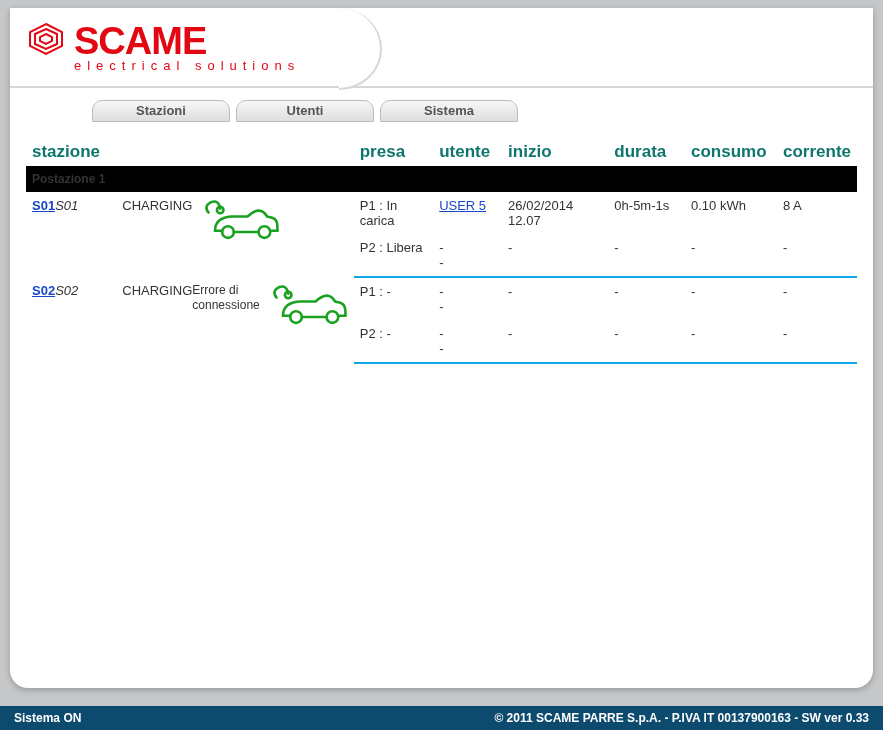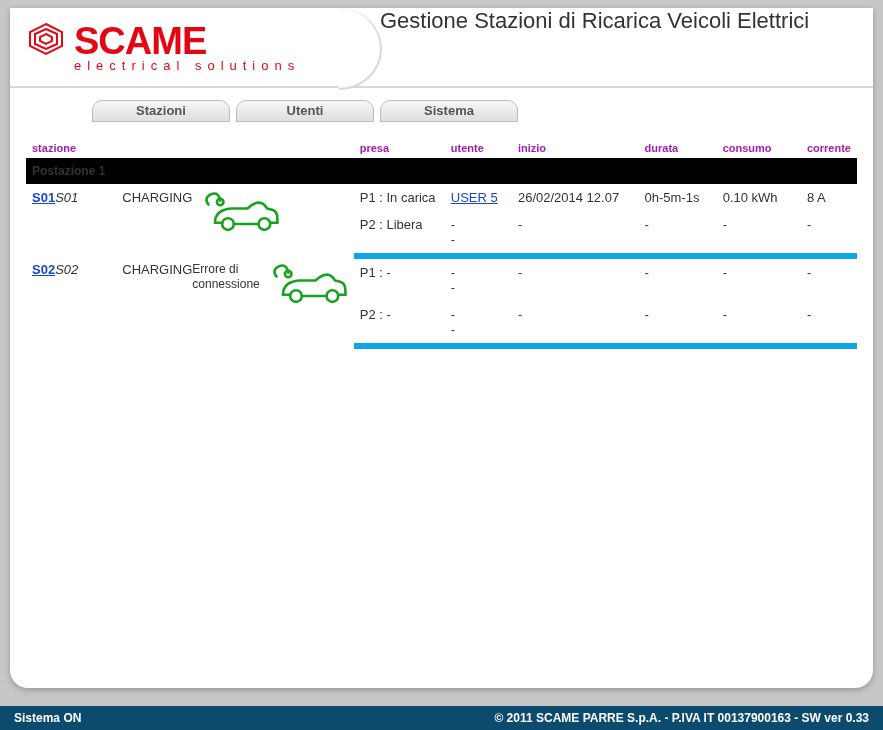--- a/index.html
+++ b/index.html
@@ -108,37 +108,37 @@
     padding: 16px 16px 0 16px;
   }
   table.grid {
     width:100%;
     border-collapse: collapse;
     font-size:13px;
   }
   table.grid th {
     text-align:left;
     font-weight:bold;
-    color:#a21caf;
+    color:#0f766e;
     padding: 4px 6px;
-    font-size:11px;
+    font-size:17px;
   }
   .group-row td {
     background:#000;
     color:#fff;
     font-weight:bold;
     font-size:12px;
     padding:1px 6px;
   }
   table.grid td {
     padding: 6px 6px;
     vertical-align: top;
     color:#333;
   }
-  tr.sep td { border-bottom:6px solid #0ea5e9; }
+  tr.sep td { border-bottom:2px solid #0ea5e9; }
   .st-cell { width:180px; }
   .st-row { display:flex; align-items:flex-start; gap:10px; }
   .st-info { display:flex; flex-direction:row; line-height:1.25; }
   .st-link {
     color:#1748c9;
     text-decoration: underline;
     font-weight:bold;
     cursor:pointer;
   }
   .st-name { font-style: italic; color:#333; }
@@ -177,21 +177,20 @@
                 <polygon points="18,7 29,12 29,22 18,27 7,22 7,12"></polygon>
                 <polygon points="18,12 24,15 24,19 18,22 12,19 12,15"></polygon>
               </g>
             </svg>
           </span>
           <span class="logo-text">SCAME</span>
         </div>
         <span class="logo-sub">electrical solutions</span>
       </div>
     </div>
-    <div class="app-title">Gestione Stazioni di Ricarica Veicoli Elettrici</div>
   </div>
 
   <div class="tabs">
     <div class="tab">Stazioni</div>
     <div class="tab">Utenti</div>
     <div class="tab">Sistema</div>
   </div>
 
   <div class="content">
     <table class="grid">

